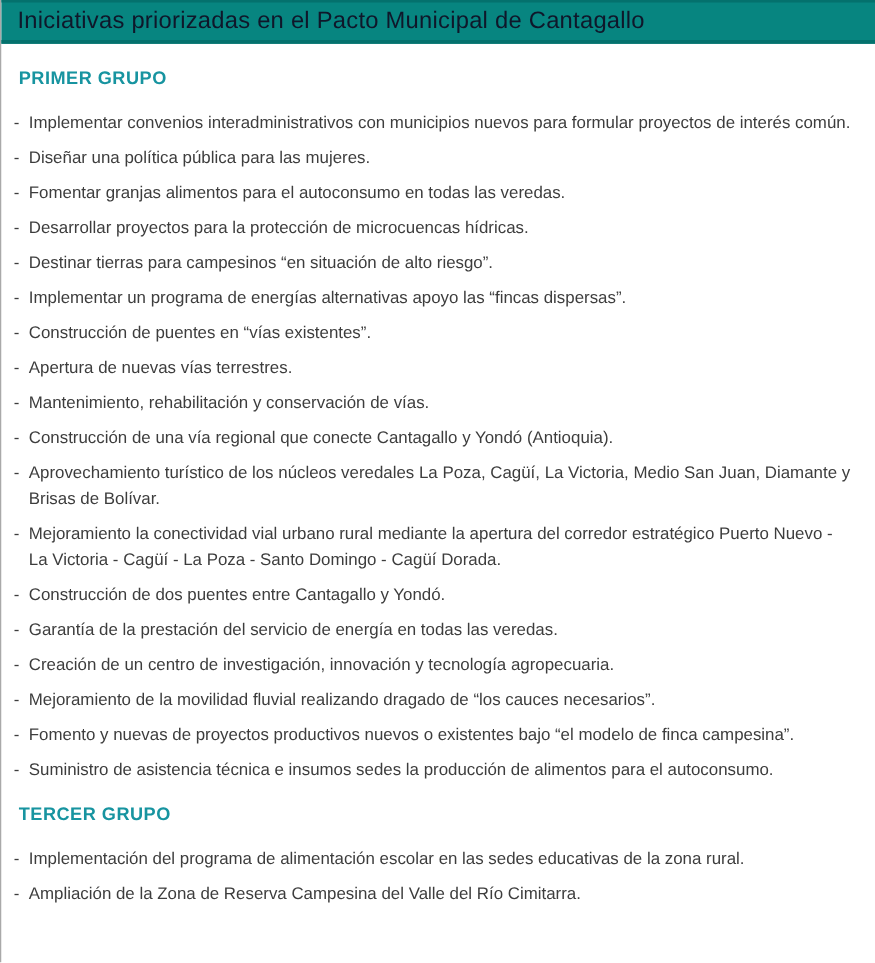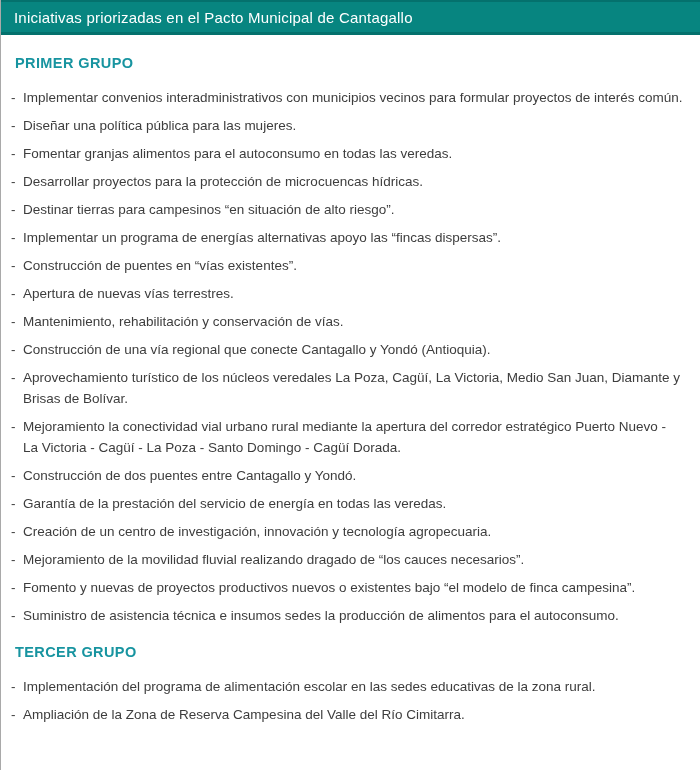--- a/index.html
+++ b/index.html
@@ -24,23 +24,23 @@
     background:var(--band);
     border-top:2px solid var(--band_edge);
     border-bottom:3px solid var(--band_edge);
     height:30px;
     flex:0 0 auto;
     display:flex;align-items:center;
     padding-left:13px;
   }
   .title-band h1{
     margin:0;
-    font-size:15px;
+    font-size:19px;
     font-weight:400;
-    color:#ffffff;
+    color:#0f172a;
     letter-spacing:0.2px;
     white-space:nowrap;
   }
   main{
     flex:1 1 auto;
     padding:0 16px 0 10px;
   }
   .group-heading{
     color:var(--heading);
     font-size:14.5px;
@@ -69,21 +69,21 @@
   <header class="title-band">
     <h1>Iniciativas priorizadas en el Pacto Municipal de Cantagallo</h1>
   </header>
 
   <main>
   <section class="group">
     <h2 class="group-heading">PRIMER GRUPO</h2>
     <ul class="items">
   <li class="item">
     <span class="dash">-</span>
-    <span class="item-text">Implementar convenios interadministrativos con municipios vecinos para formular proyectos de interés común.</span>
+    <span class="item-text">Implementar convenios interadministrativos con municipios nuevos para formular proyectos de interés común.</span>
   </li>
 
   <li class="item">
     <span class="dash">-</span>
     <span class="item-text">Diseñar una política pública para las mujeres.</span>
   </li>
 
   <li class="item">
     <span class="dash">-</span>
     <span class="item-text">Fomentar granjas alimentos para el autoconsumo en todas las veredas.</span>

